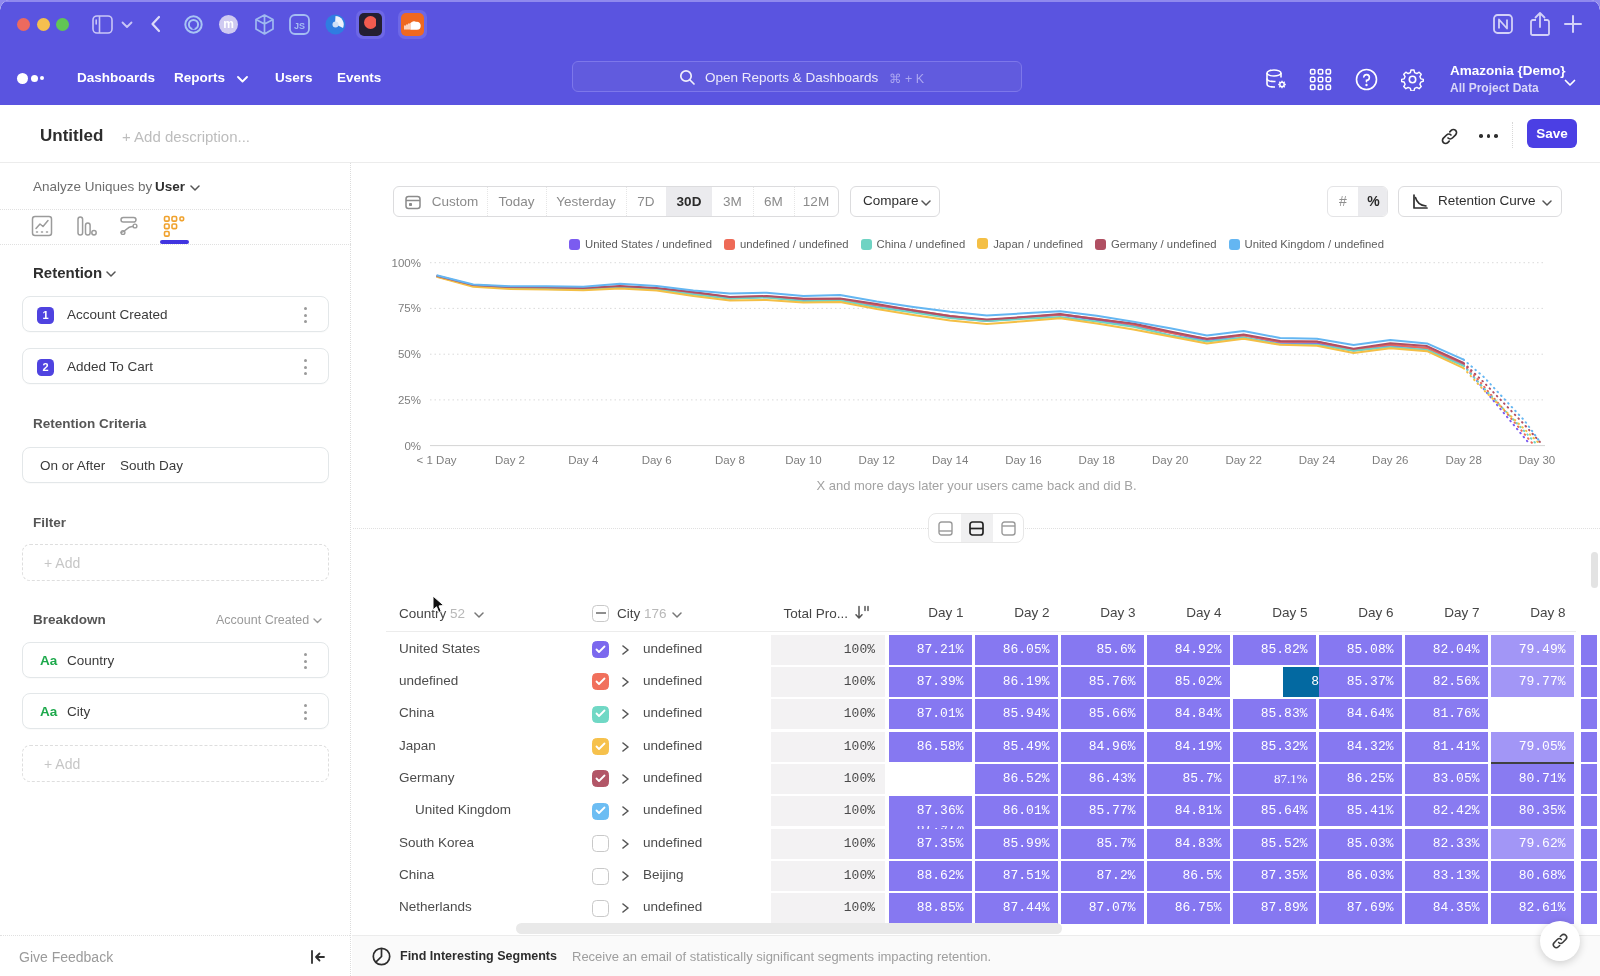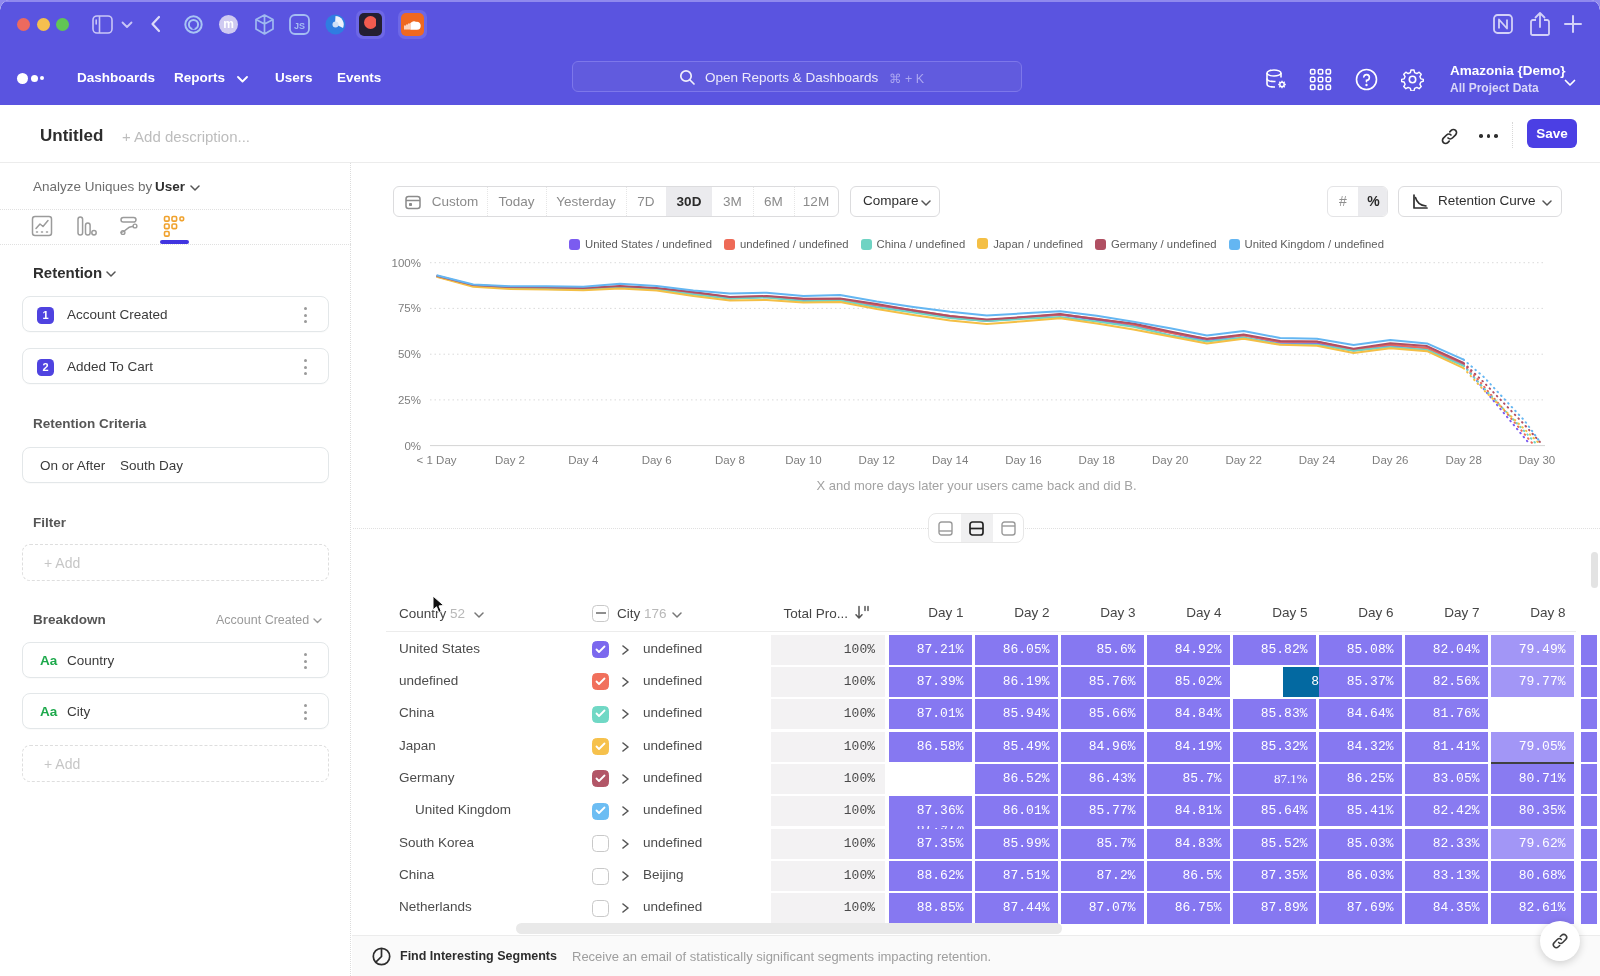--- a/index.html
+++ b/index.html
@@ -268,20 +268,27 @@
     <div class="scard" style="top:530px;">
       <div class="aa ab" style="left:17px;top:10px;">Aa</div>
       <div class="ctext">City</div>
       <div class="kebab">
           <i></i>
           <i></i>
           <i></i>
         </div>
     </div>
     <div class="dashbox" style="top:582px;">+ Add</div>
+  </div>
+  <div id="sbottom">
+    <div class="ab" style="left:19px;top:13px;font-size:14px;color:#9b9b9b;">Give Feedback</div>
+    <svg class="ab" style="left:310px;top:13px;" width="16" height="16" viewBox="0 0 16 16">
+      <path d="M2 2 V14" stroke="#2f2f2f" stroke-width="1.8" stroke-linecap="round"></path>
+      <path d="M14 8 H6 M9.5 4.5 L6 8 L9.5 11.5" fill="none" stroke="#2f2f2f" stroke-width="1.8" stroke-linecap="round" stroke-linejoin="round"></path>
+    </svg>
   </div>
 
   <div class="ab" style="left:393px;top:186px;width:446px;height:31px;border:1px solid #dcdcde;border-radius:6px;background:#fff;">
     <svg class="ab" style="left:11px;top:7px;" width="16" height="16" viewBox="0 0 16 16">
       <rect x="1" y="2.5" width="14" height="12" rx="2.5" fill="none" stroke="#8b8b8b" stroke-width="1.5"></rect>
       <path d="M1 6.5 H15" stroke="#8b8b8b" stroke-width="1.5"></path>
       <rect x="4" y="9" width="3" height="3" rx="0.8" fill="#8b8b8b"></rect>
     </svg>
     <div class="seg" style="left:35px;width:52px;">Custom</div>
     <div class="segdiv" style="left:93px;"></div>

